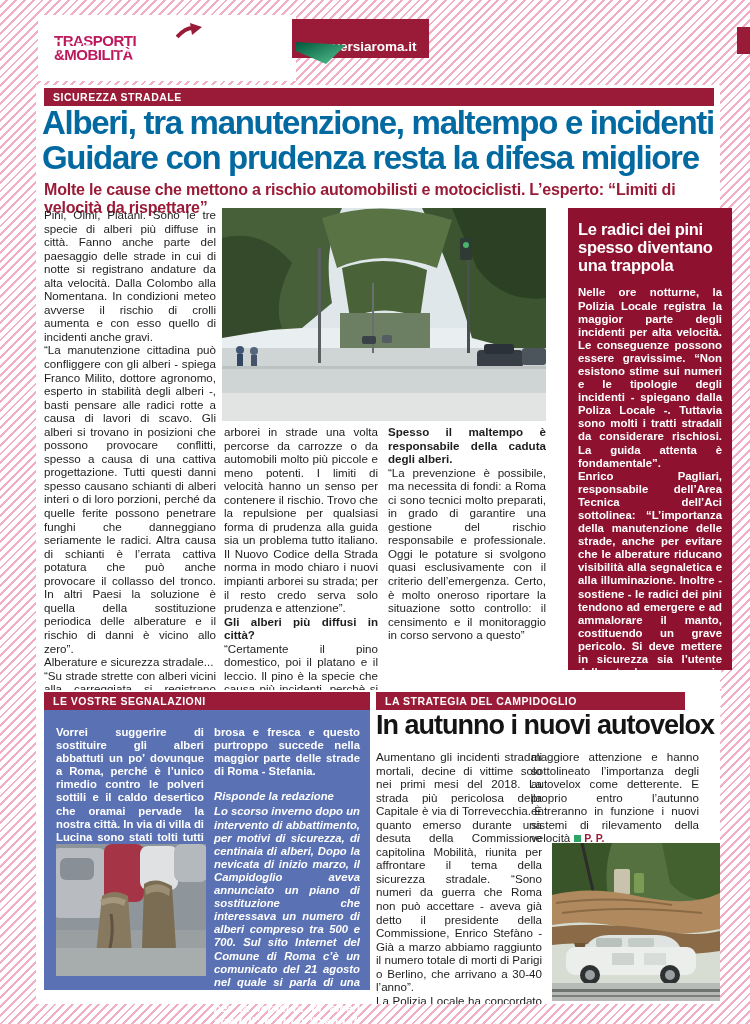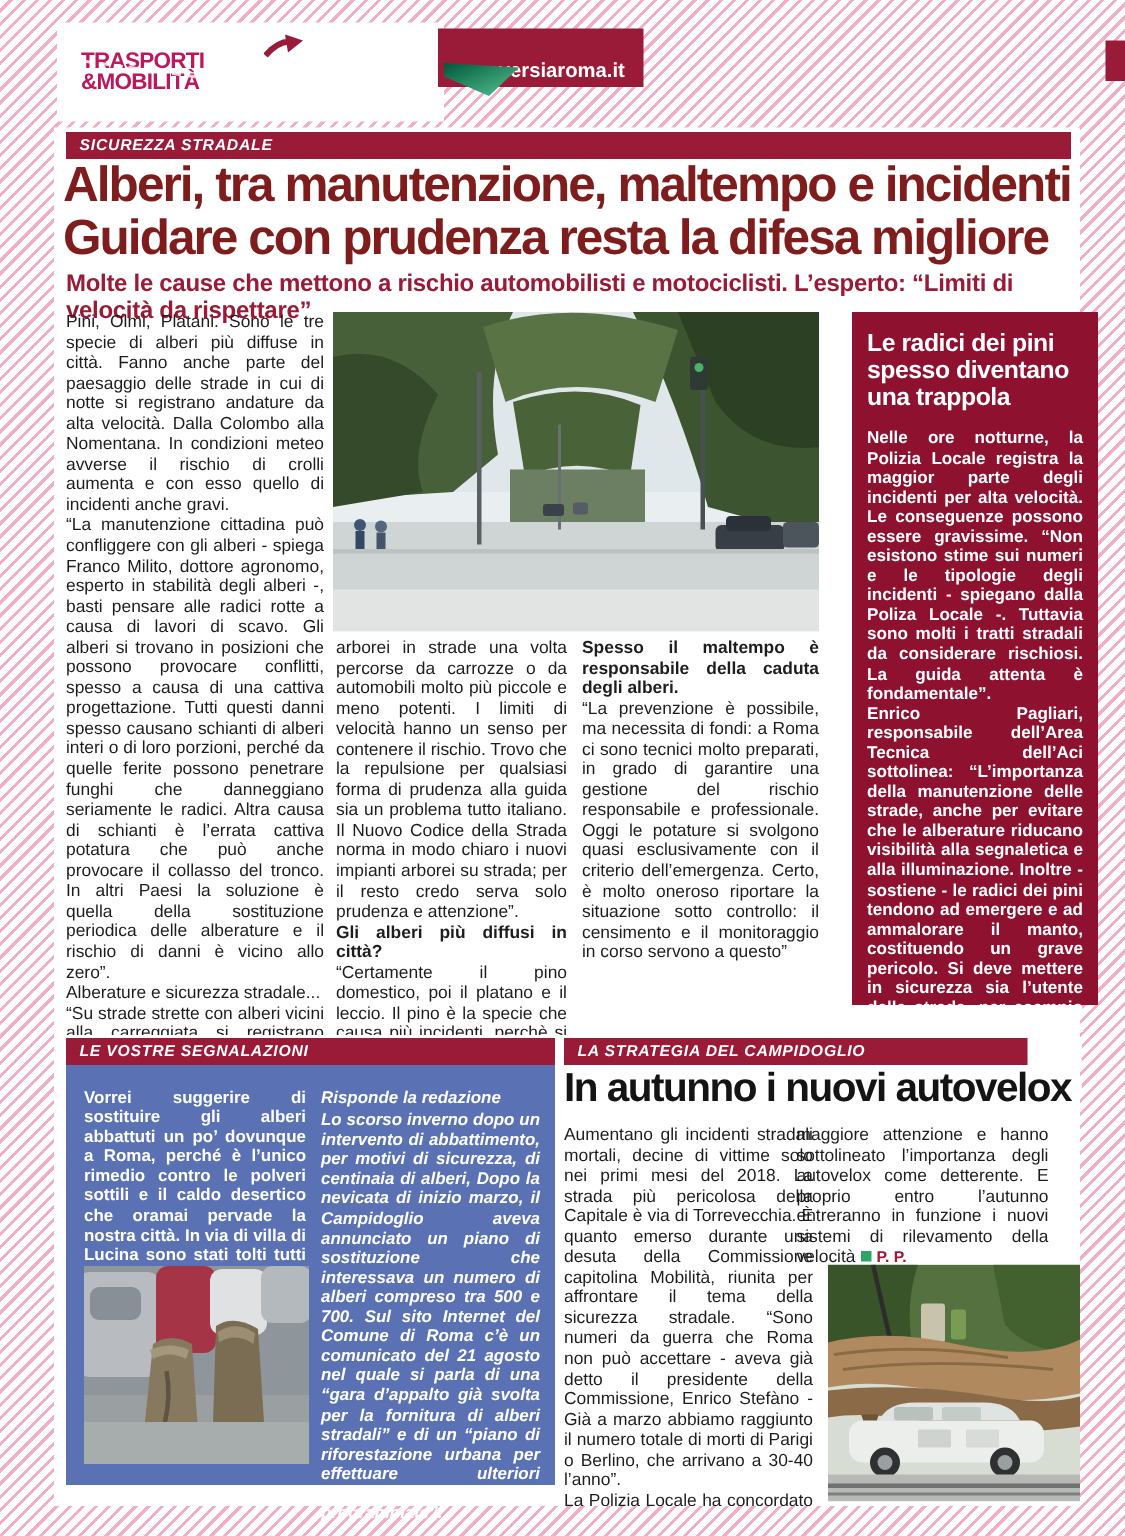--- a/index.html
+++ b/index.html
@@ -13,24 +13,24 @@
   .tm{font-size:47px;font-weight:900;letter-spacing:-3px;color:#9a1b37;line-height:1;position:relative;}
   .tm-dash{position:absolute;left:10px;top:46px;width:128px;border-top:2px dashed rgba(255,255,255,.95);transform:rotate(-4deg);}
   .tm-dash2{position:absolute;left:18px;top:32px;width:104px;border-top:2px dashed rgba(255,255,255,.8);transform:rotate(8deg);}
   .logo-words{margin-left:8px;color:#be185d;font-weight:800;font-size:15px;line-height:.92;letter-spacing:-0.5px;}
   .arrow-ico{position:absolute;left:138px;top:8px;}
   .badge{position:absolute;left:292px;top:19px;background:#9a1b37;color:#fff;font-weight:700;font-size:13.5px;padding:20px 12px 4px 12px;}
   .ribbon{position:absolute;left:296px;top:42px;}
   .corner-sq{position:absolute;right:0;top:27px;width:13px;height:27px;background:#9a1b37;}
 
   
-  .kicker{position:absolute;background:#9a1b37;color:#fff;font-weight:700;font-size:10.5px;letter-spacing:.5px;padding:3px 0 3px 9px;box-sizing:border-box;font-style:italic;}
-
-  
-  .headline{position:absolute;left:6px;top:21px;width:676px;color:#7f1d1d;font-weight:800;font-size:33px;line-height:1.06;letter-spacing:-1.3px;}
+  .kicker{position:absolute;background:#9a1b37;color:#fff;font-weight:700;font-size:10.5px;letter-spacing:.5px;padding:3px 0 3px 9px;box-sizing:border-box;}
+
+  
+  .headline{position:absolute;left:6px;top:21px;width:676px;color:#0369a1;font-weight:800;font-size:33px;line-height:1.06;letter-spacing:-1.3px;}
   .standfirst{position:absolute;left:8px;top:96px;width:676px;color:#9a1b37;font-weight:700;font-size:16px;letter-spacing:-0.2px;}
   .bodytxt{font-size:11.6px;line-height:13.55px;color:#1d1d1d;text-align:justify;overflow:hidden;}
   .bodytxt p{margin:0;}
   .lead-q{font-weight:700;}
   .col{position:absolute;}
   .byline-maroon{color:#9a1b37;font-weight:700;font-size:10.5px;}
 
   
   .side-box{position:absolute;left:532px;top:123px;width:164px;height:462px;background:#8e1230;color:#fff;box-sizing:border-box;padding:12px 10px;}
   .side-title{font-weight:700;font-size:16.5px;line-height:1.1;letter-spacing:-0.3px;margin-bottom:12px;}
@@ -144,20 +144,21 @@
         <p>Enrico Pagliari, responsabile dell’Area Tecnica dell’Aci sottolinea: “L’importanza della manutenzione delle strade, anche per evitare che le alberature riducano visibilità alla segnaletica e alla illuminazione. Inoltre - sostiene - le radici dei pini tendono ad emergere e ad ammalorare il manto, costituendo un grave pericolo. Si deve mettere in sicurezza sia l’utente della strada, per esempio con guard-rail di ultima generazione, che gli alberi. Ma il comportamento alla guida resta un fattore fondamentale”. (P. P.)</p>
       </div>
     </div>
 
     <div class="kicker" style="left:8px;top:607px;width:326px;">LE VOSTRE SEGNALAZIONI</div>
     <div class="blue-box">
       <div class="blue-col" style="left:12px;top:16px;width:148px;">
         <p>Vorrei suggerire di sostituire gli alberi abbattuti un po’ dovunque a Roma, perché è l’unico rimedio contro le polveri sottili e il caldo desertico che oramai pervade la nostra città. In via di villa di Lucina sono stati tolti tutti gli alberi che rendevano il lungo viale una strada om-</p>
       </div>
       <div class="blue-col" style="left:170px;top:16px;width:146px;">
+        <p>brosa e fresca e questo purtroppo succede nella maggior parte delle strade di Roma - Stefania.</p>
         <p class="italic" style="margin-bottom:2px;">Risponde la redazione</p>
         <p class="italic">Lo scorso inverno dopo un intervento di abbattimento, per motivi di sicurezza, di centinaia di alberi, Dopo la nevicata di inizio marzo, il Campidoglio aveva annunciato un piano di sostituzione che interessava un numero di alberi compreso tra 500 e 700. Sul sito Internet del Comune di Roma c’è un comunicato del 21 agosto nel quale si parla di una “gara d’appalto già svolta per la fornitura di alberi stradali” e di un “piano di riforestazione urbana per effettuare ulteriori piantumazioni programmate”.</p>
       </div>
 
       <div class="photo" style="left:12px;top:134px;width:150px;height:132px;">
         <svg width="150" height="132" viewBox="0 0 150 132">
           <rect width="150" height="132" fill="#8f969b"></rect>
           <rect x="-6" y="4" width="58" height="70" rx="10" fill="#b8bcc1"></rect>
           <rect x="4" y="14" width="34" height="22" rx="6" fill="#888f96"></rect>
           <rect x="48" y="0" width="40" height="58" rx="8" fill="#a53446"></rect>

